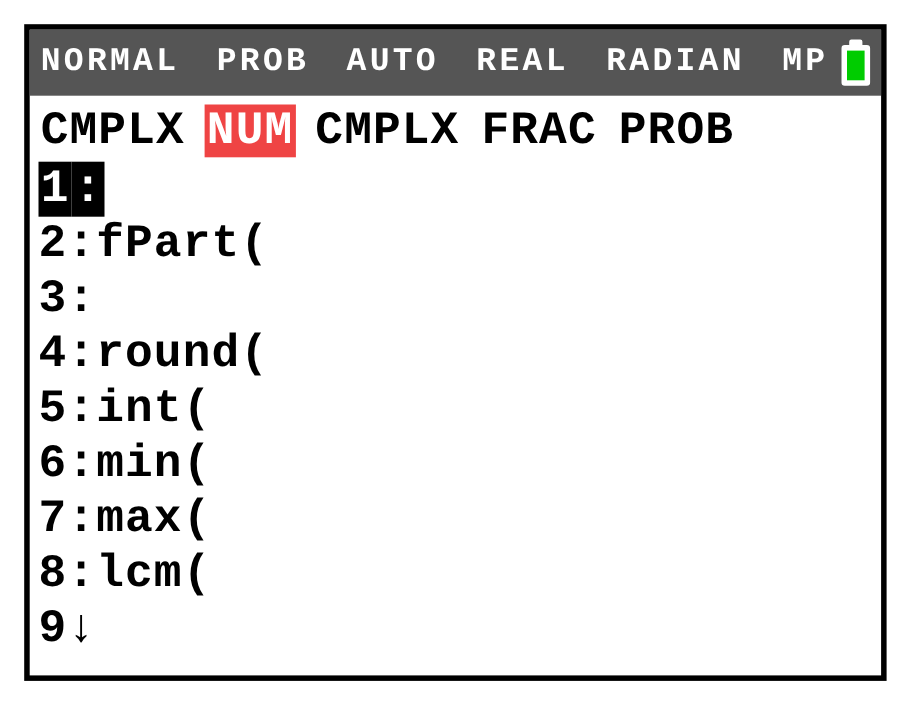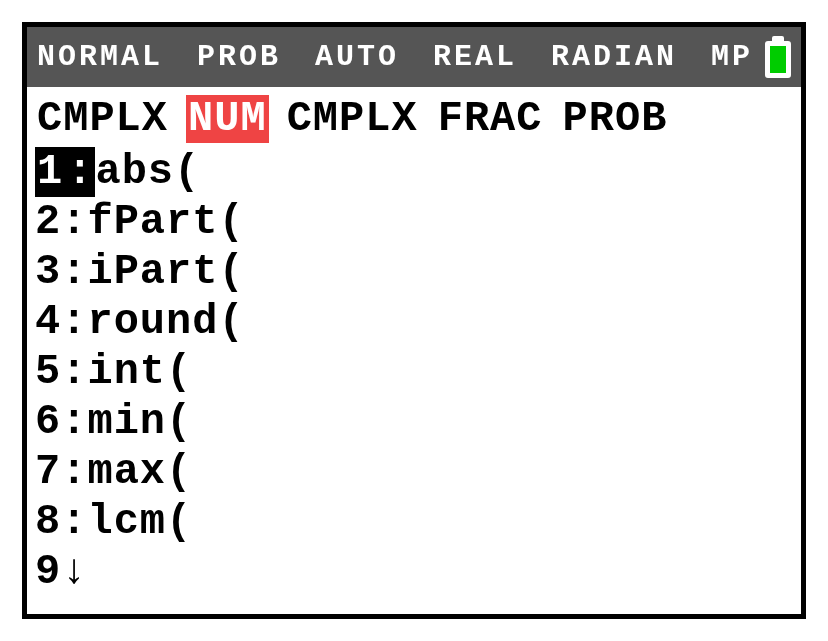--- a/index.html
+++ b/index.html
@@ -137,31 +137,29 @@
       <span class="tab active">NUM</span>
       <span class="tab">CMPLX</span>
       <span class="tab">FRAC</span>
       <span class="tab">PROB</span>
     </div>
 
     <div class="menu-list">
       <div class="menu-item">
         <span class="item-num selected">1</span>
           <span class="item-num selected">:</span>
-          <span class="item-label">abs(</span>
       </div>
       <div class="menu-item">
         <span class="item-num">2</span>
           <span class="item-sep">:</span>
           <span class="item-label">fPart(</span>
       </div>
       <div class="menu-item">
         <span class="item-num">3</span>
           <span class="item-sep">:</span>
-          <span class="item-label">iPart(</span>
       </div>
       <div class="menu-item">
         <span class="item-num">4</span>
           <span class="item-sep">:</span>
           <span class="item-label">round(</span>
       </div>
       <div class="menu-item">
         <span class="item-num">5</span>
           <span class="item-sep">:</span>
           <span class="item-label">int(</span>

